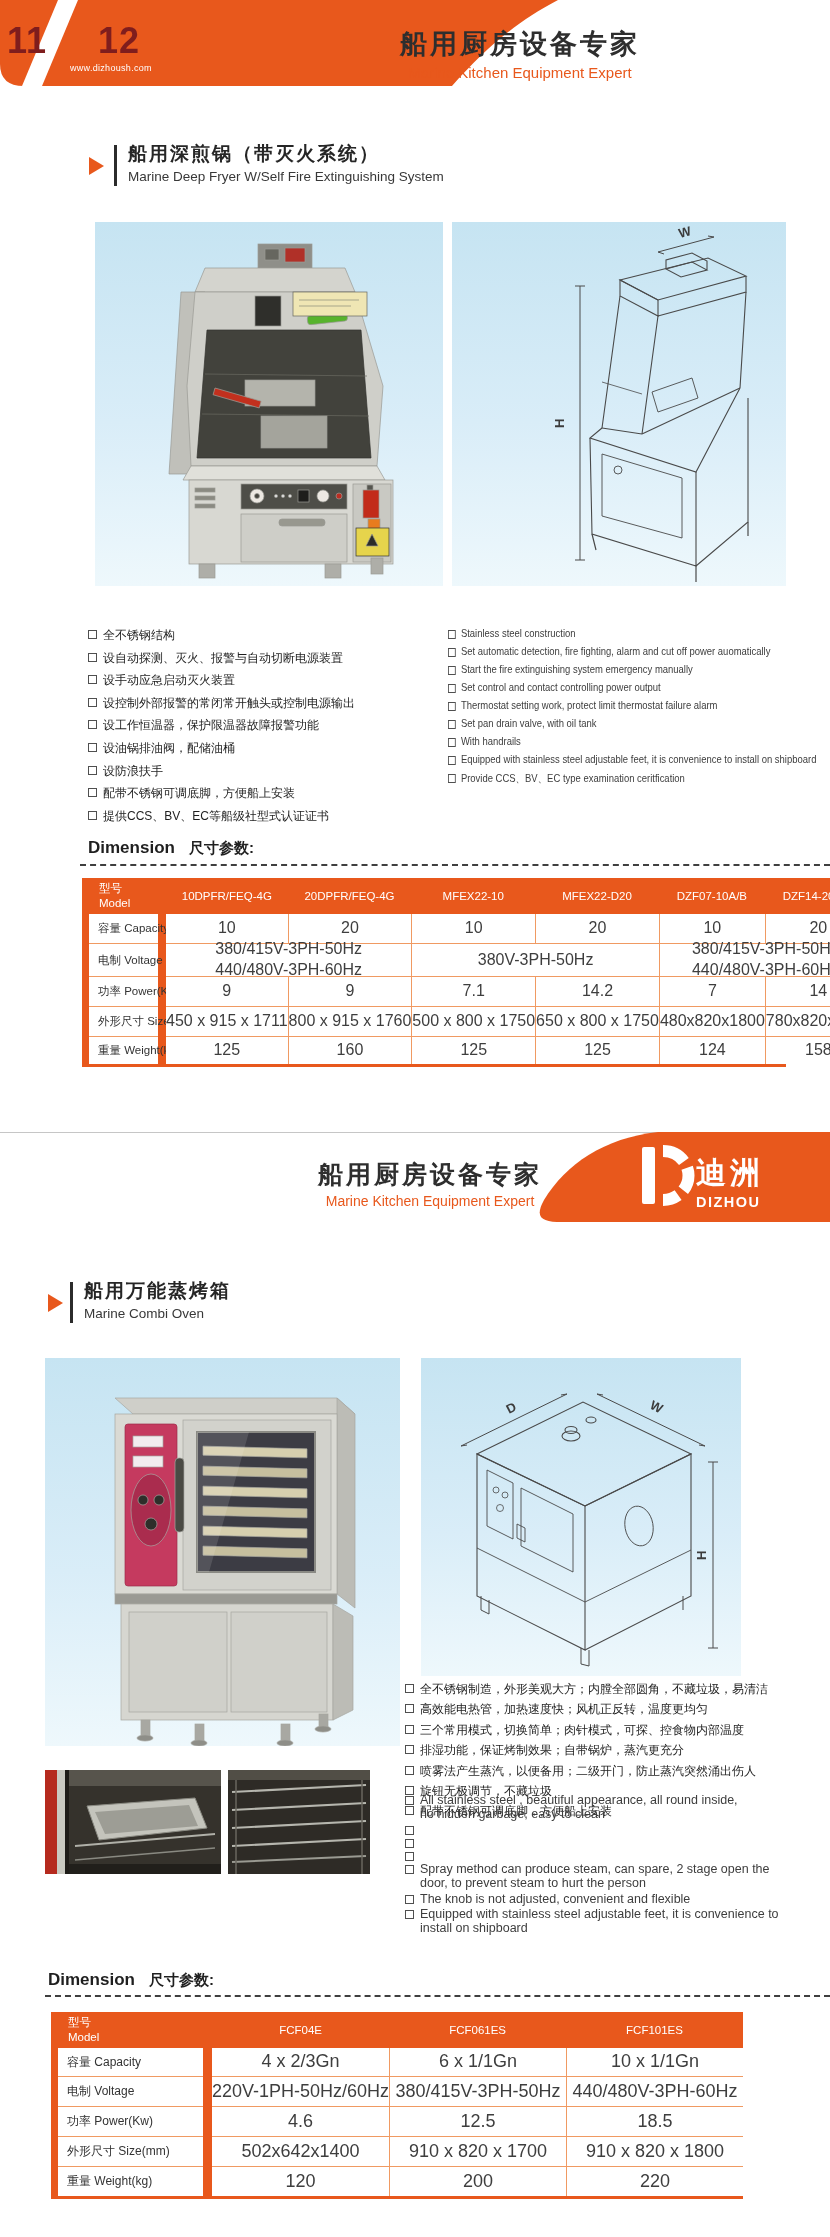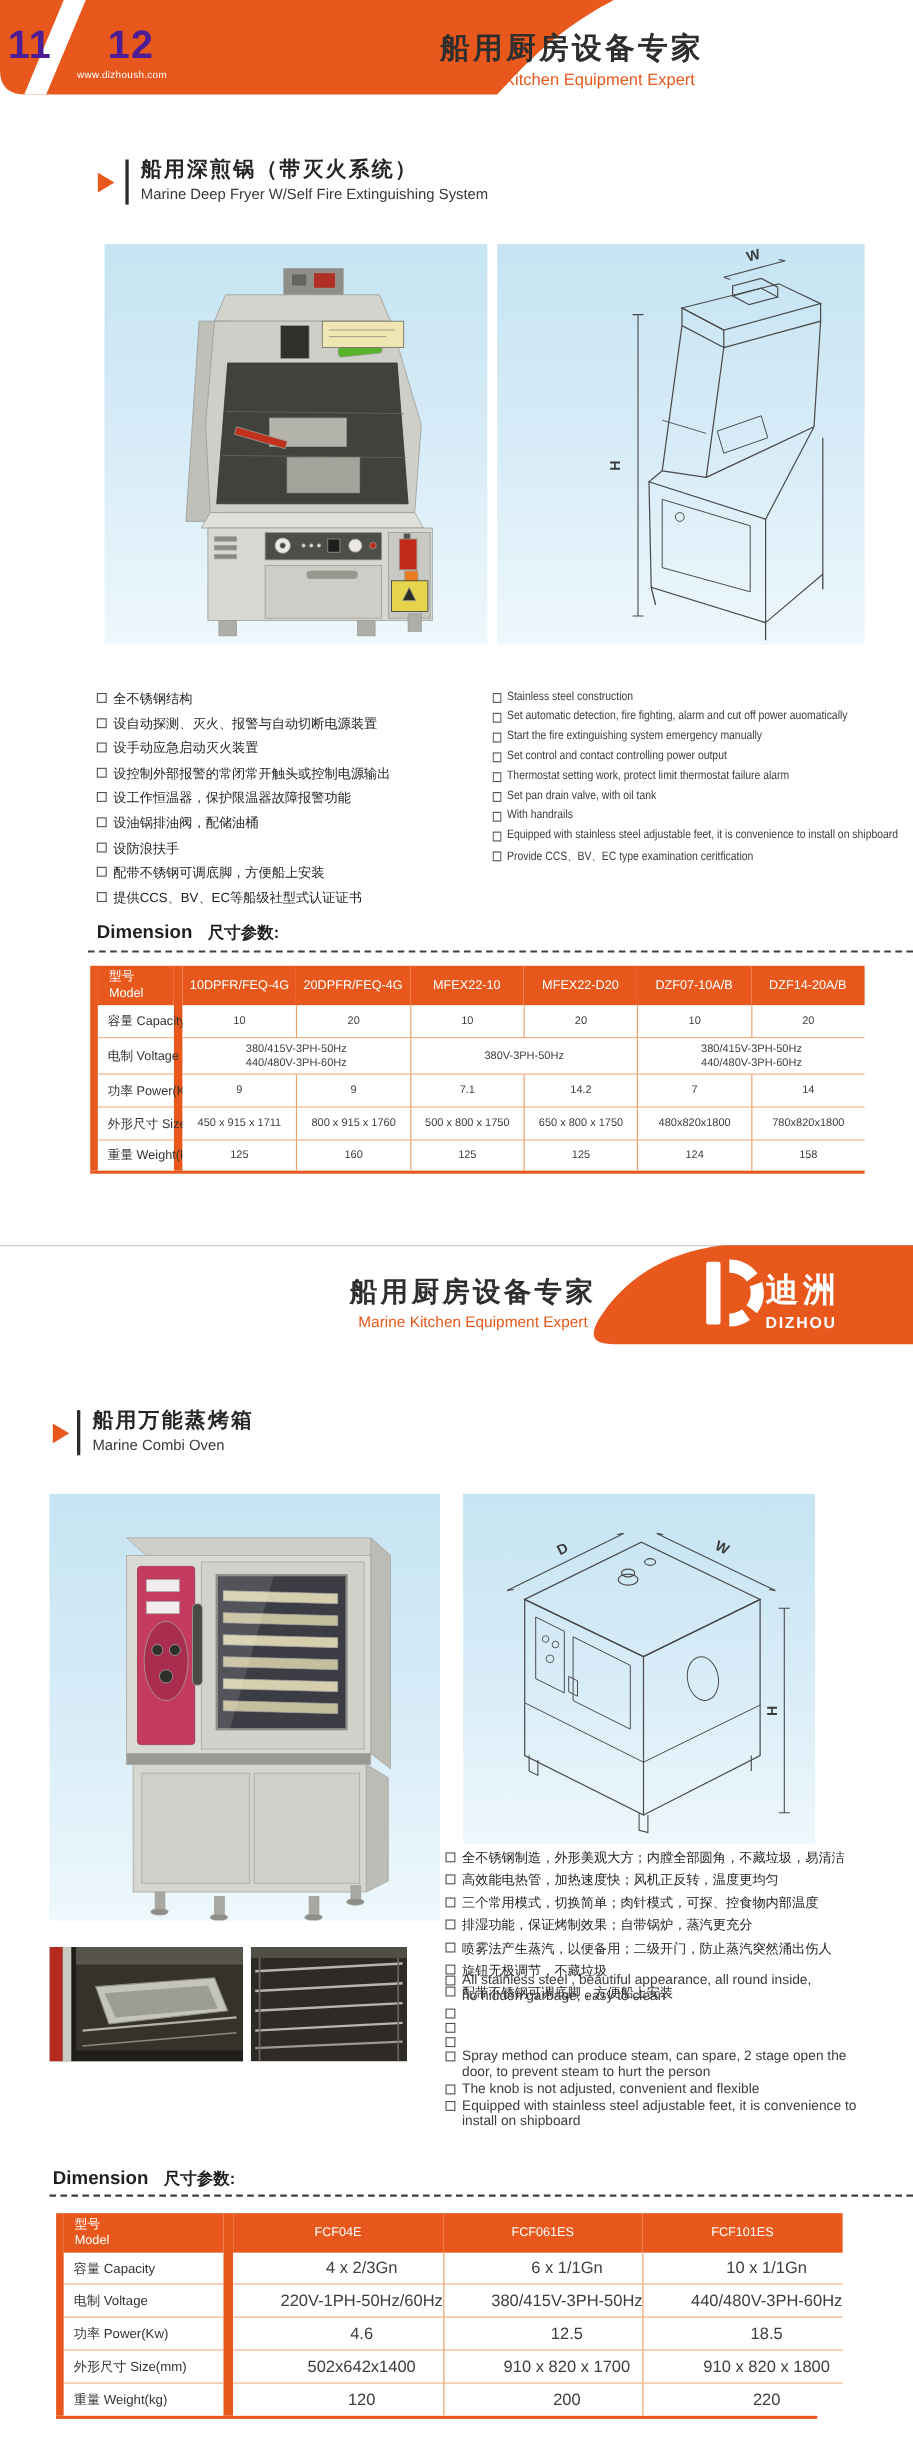--- a/index.html
+++ b/index.html
@@ -2,21 +2,21 @@
 <html><head>
 <meta charset="utf-8">
 <style>
   html,body{margin:0;padding:0;background:#fff;}
   .canvas{position:relative;width:830px;height:2237px;background:#fff;overflow:hidden;
           font-family:"Liberation Sans","DejaVu Sans",sans-serif;color:#222;}
   .abs{position:absolute;}
 
   
   .banner-svg{position:absolute;left:0;top:0;}
-  .pgnum{position:absolute;color:#4c1d95;font-size:36px;font-weight:bold;letter-spacing:1px;}
+  .pgnum{position:absolute;color:#7f1d1d;font-size:36px;font-weight:bold;letter-spacing:1px;}
   .site{position:absolute;color:#fff;font-size:9px;letter-spacing:.3px;}
   .brand{position:absolute;text-align:center;}
   .brand .cn{font-size:27px;font-weight:bold;letter-spacing:3px;color:#2e2e2e;}
   .brand .en{font-size:15px;color:#e8581c;margin-top:2px;}
   .brand2 .cn{font-size:25px;}
   .brand2 .en{font-size:14px;}
 
   
   .tri{width:0;height:0;border-left:15px solid #e8581c;border-top:9px solid transparent;border-bottom:9px solid transparent;}
   .vbar{width:3px;background:#2b2b2b;}
@@ -51,25 +51,25 @@
             grid-template-rows:36px 30px 33px 30px 30px 27px;}
   #p2-table{left:51px;top:2012px;width:692px;grid-template-columns:7px 145px 9px repeat(3,1fr);
             grid-template-rows:36px 29px 30px 30px 30px 29px;}
   .tbar{background:#e8581c;}
   .th{background:#e8581c;color:#fff;}
   .th-label{display:flex;flex-direction:column;justify-content:center;padding-left:10px;font-size:11.5px;line-height:1.3;}
   .th-model{display:flex;align-items:center;justify-content:center;font-size:11.5px;white-space:nowrap;}
   .td-label{display:flex;align-items:center;padding-left:9px;font-size:11.5px;color:#333;
             border-bottom:1px solid #f09a62;background:#fff;white-space:nowrap;}
   .td-data{display:flex;flex-direction:column;align-items:center;justify-content:center;text-align:center;
-           font-size:10px;color:#3e3e3e;border-bottom:1px solid #f09a62;border-left:1px solid #f09a62;
+           font-size:16px;color:#3e3e3e;border-bottom:1px solid #f09a62;border-left:1px solid #f09a62;
            line-height:1.3;background:#fff;white-space:nowrap;}
   .td-data.first{border-left:none;}
   .last{border-bottom:none;}
-  #p2-table .td-data{font-size:15px;padding-left:43px;}
+  #p2-table .td-data{font-size:18px;}
   #p2-table .td-label{font-size:12px;}
 
   .page-divider{position:absolute;left:0;top:1132px;width:830px;border-top:1px solid #c6c6c6;height:0;}
 </style>
 </head>
 <body>
 
 <div class="canvas">
 
   <svg class="banner-svg" width="830" height="90" viewBox="0 0 830 90">

